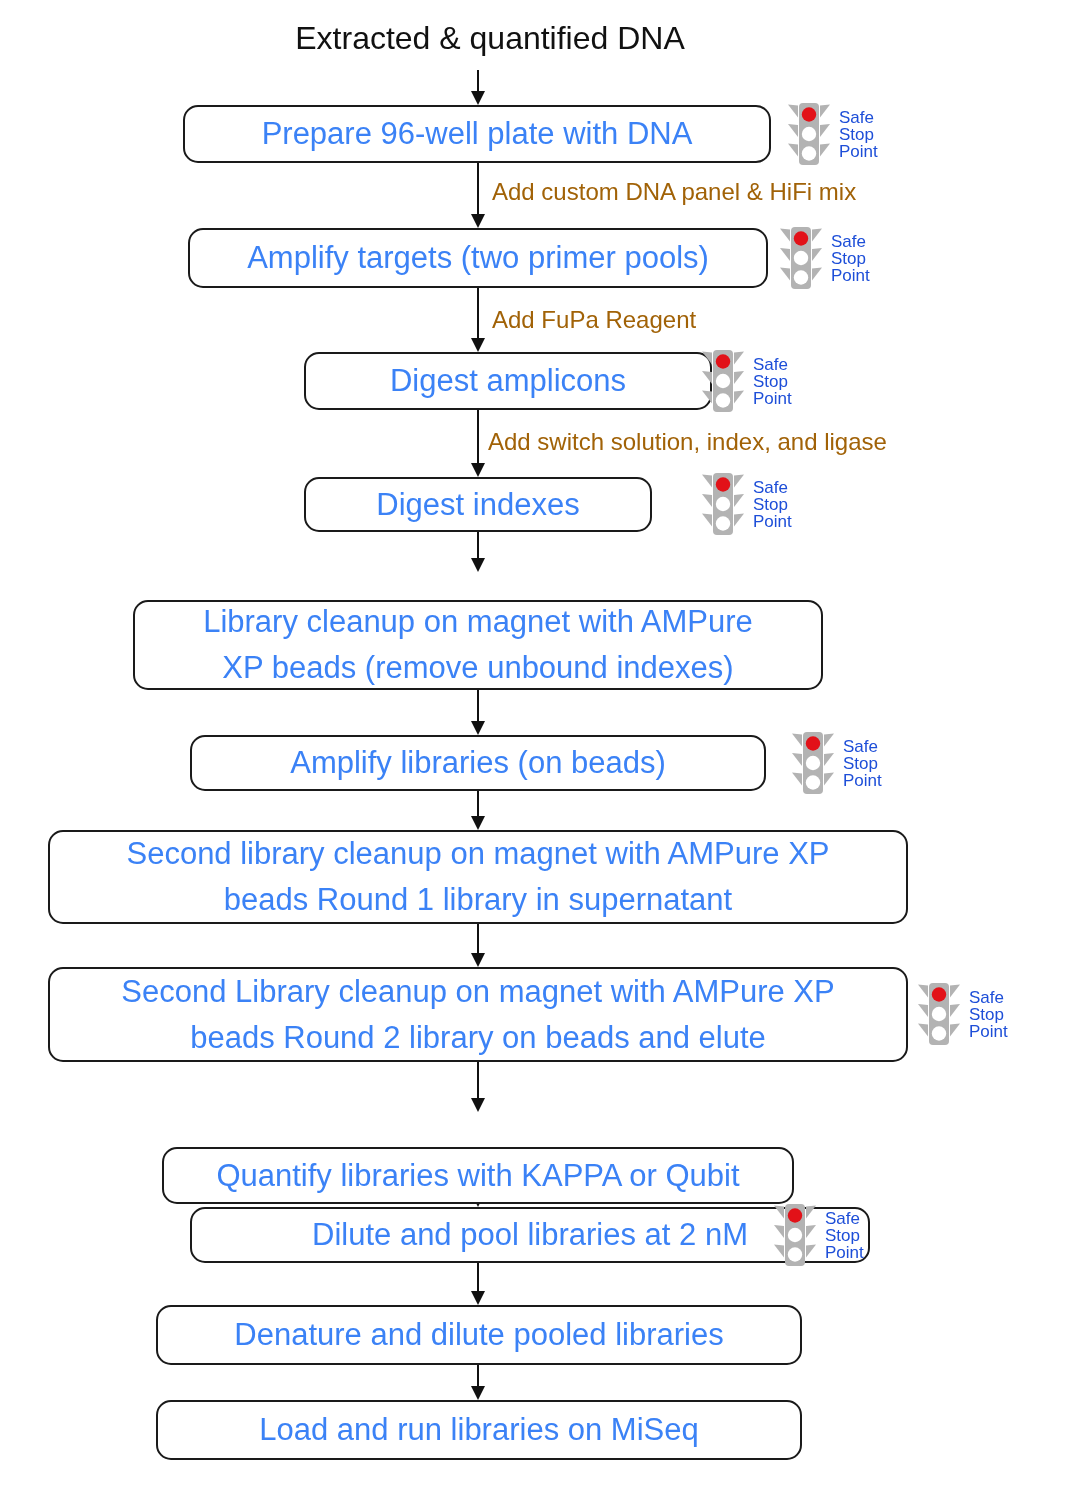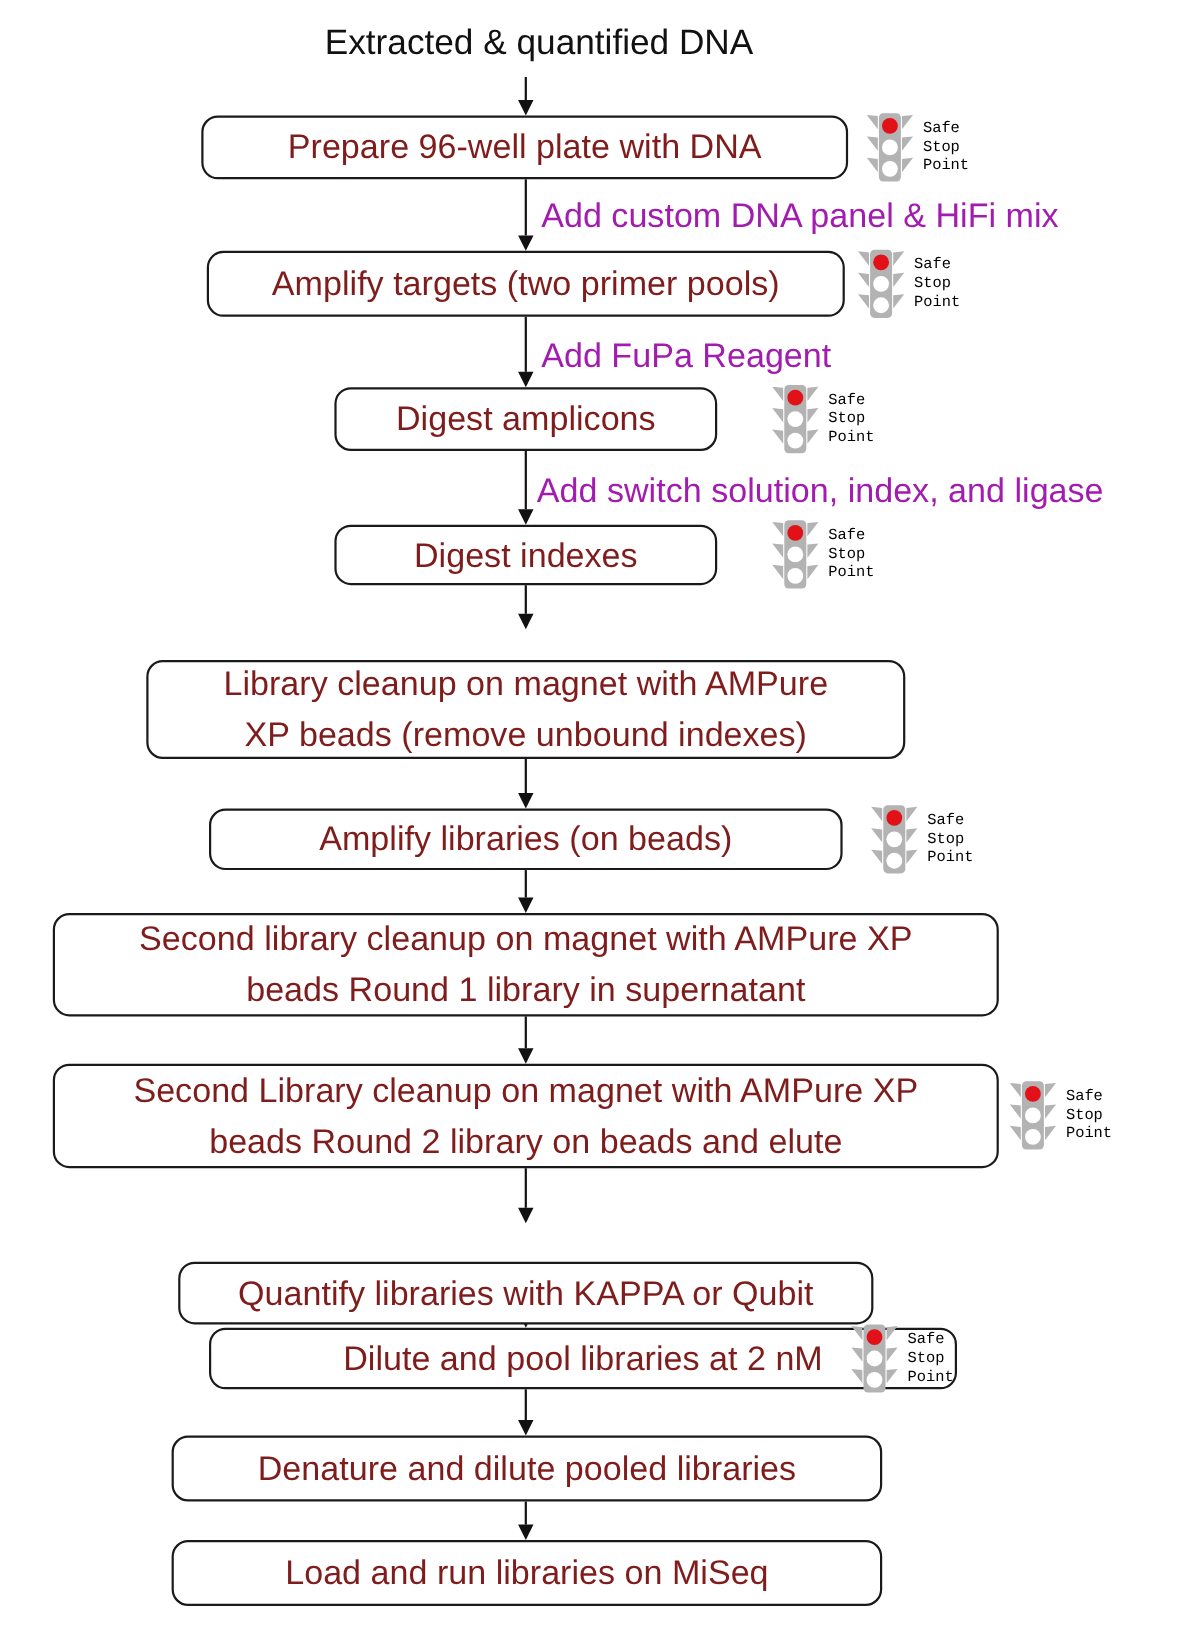--- a/index.html
+++ b/index.html
@@ -28,60 +28,59 @@
     border: 2.5px solid #1a1a1a;
     border-radius: 15px;
     display: flex;
     align-items: center;
     justify-content: center;
     text-align: center;
     font-size: 31px;
     line-height: 1.47;
     padding: 2px 12px;
     white-space: pre-line;
-    color: #7f1d1d;
+    color: #3b82f6;
   }
   .arrow {
     position: absolute;
     left: 477px;
     width: 0;
     border-left: 2px solid #111111;
   }
   .arrow::after {
     content: "";
     position: absolute;
     left: -8px;
     bottom: -14px;
     width: 0;
     height: 0;
     border-left: 7px solid transparent;
     border-right: 7px solid transparent;
     border-top: 14px solid #111111;
   }
   .edge-label {
     position: absolute;
-    font-size: 31px;
+    font-size: 24px;
     white-space: nowrap;
-    color: #a21caf;
+    color: #a16207;
   }
   .tl-slot {
     position: absolute;
     display: flex;
     align-items: center;
     gap: 7px;
     height: 64px;
   }
   .tl-gray { fill: #b3b3b3; }
   .tl-text {
     display: flex;
     flex-direction: column;
-    font-size: 14px;
+    font-size: 17px;
     line-height: 17px;
-    color: #000000;
-    font-family: Liberation Mono, monospace;
+    color: #1d4ed8;
   }
 </style>
 </head>
 <body>
 
 <div class="canvas">
 
   <div class="start-label">Extracted &amp; quantified DNA</div>
 
   <div class="arrow" style="top:70px;height:21px"></div>
@@ -96,21 +95,21 @@
   <div class="arrow" style="top:1169px;height:24px"></div>
   <div class="arrow" style="top:1263px;height:28px"></div>
   <div class="arrow" style="top:1365px;height:21px"></div>
 
   <div class="edge-label" style="left:492px;top:178px">Add custom DNA panel &amp; HiFi mix</div>
   <div class="edge-label" style="left:492px;top:306px">Add FuPa Reagent</div>
   <div class="edge-label" style="left:488px;top:428px">Add switch solution, index, and ligase</div>
 
   <div class="box" style="left:183px;top:105px;width:588px;height:58px">Prepare 96-well plate with DNA</div>
   <div class="box" style="left:188px;top:228px;width:580px;height:60px">Amplify targets (two primer pools)</div>
-  <div class="box" style="left:304px;top:352px;width:348px;height:58px">Digest amplicons</div>
+  <div class="box" style="left:304px;top:352px;width:408px;height:58px">Digest amplicons</div>
   <div class="box" style="left:304px;top:477px;width:348px;height:55px">Digest indexes</div>
   <div class="box" style="left:133px;top:600px;width:690px;height:90px">Library cleanup on magnet with AMPure
 XP beads (remove unbound indexes)</div>
   <div class="box" style="left:190px;top:735px;width:576px;height:56px">Amplify libraries (on beads)</div>
   <div class="box" style="left:48px;top:830px;width:860px;height:94px">Second library cleanup on magnet with AMPure XP
 beads Round 1 library in supernatant</div>
   <div class="box" style="left:48px;top:967px;width:860px;height:95px">Second Library cleanup on magnet with AMPure XP
 beads Round 2 library on beads and elute</div>
   <div class="box" style="left:162px;top:1147px;width:632px;height:57px">Quantify libraries with KAPPA or Qubit</div>
   <div class="box" style="left:190px;top:1207px;width:680px;height:56px">Dilute and pool libraries at 2 nM</div>

